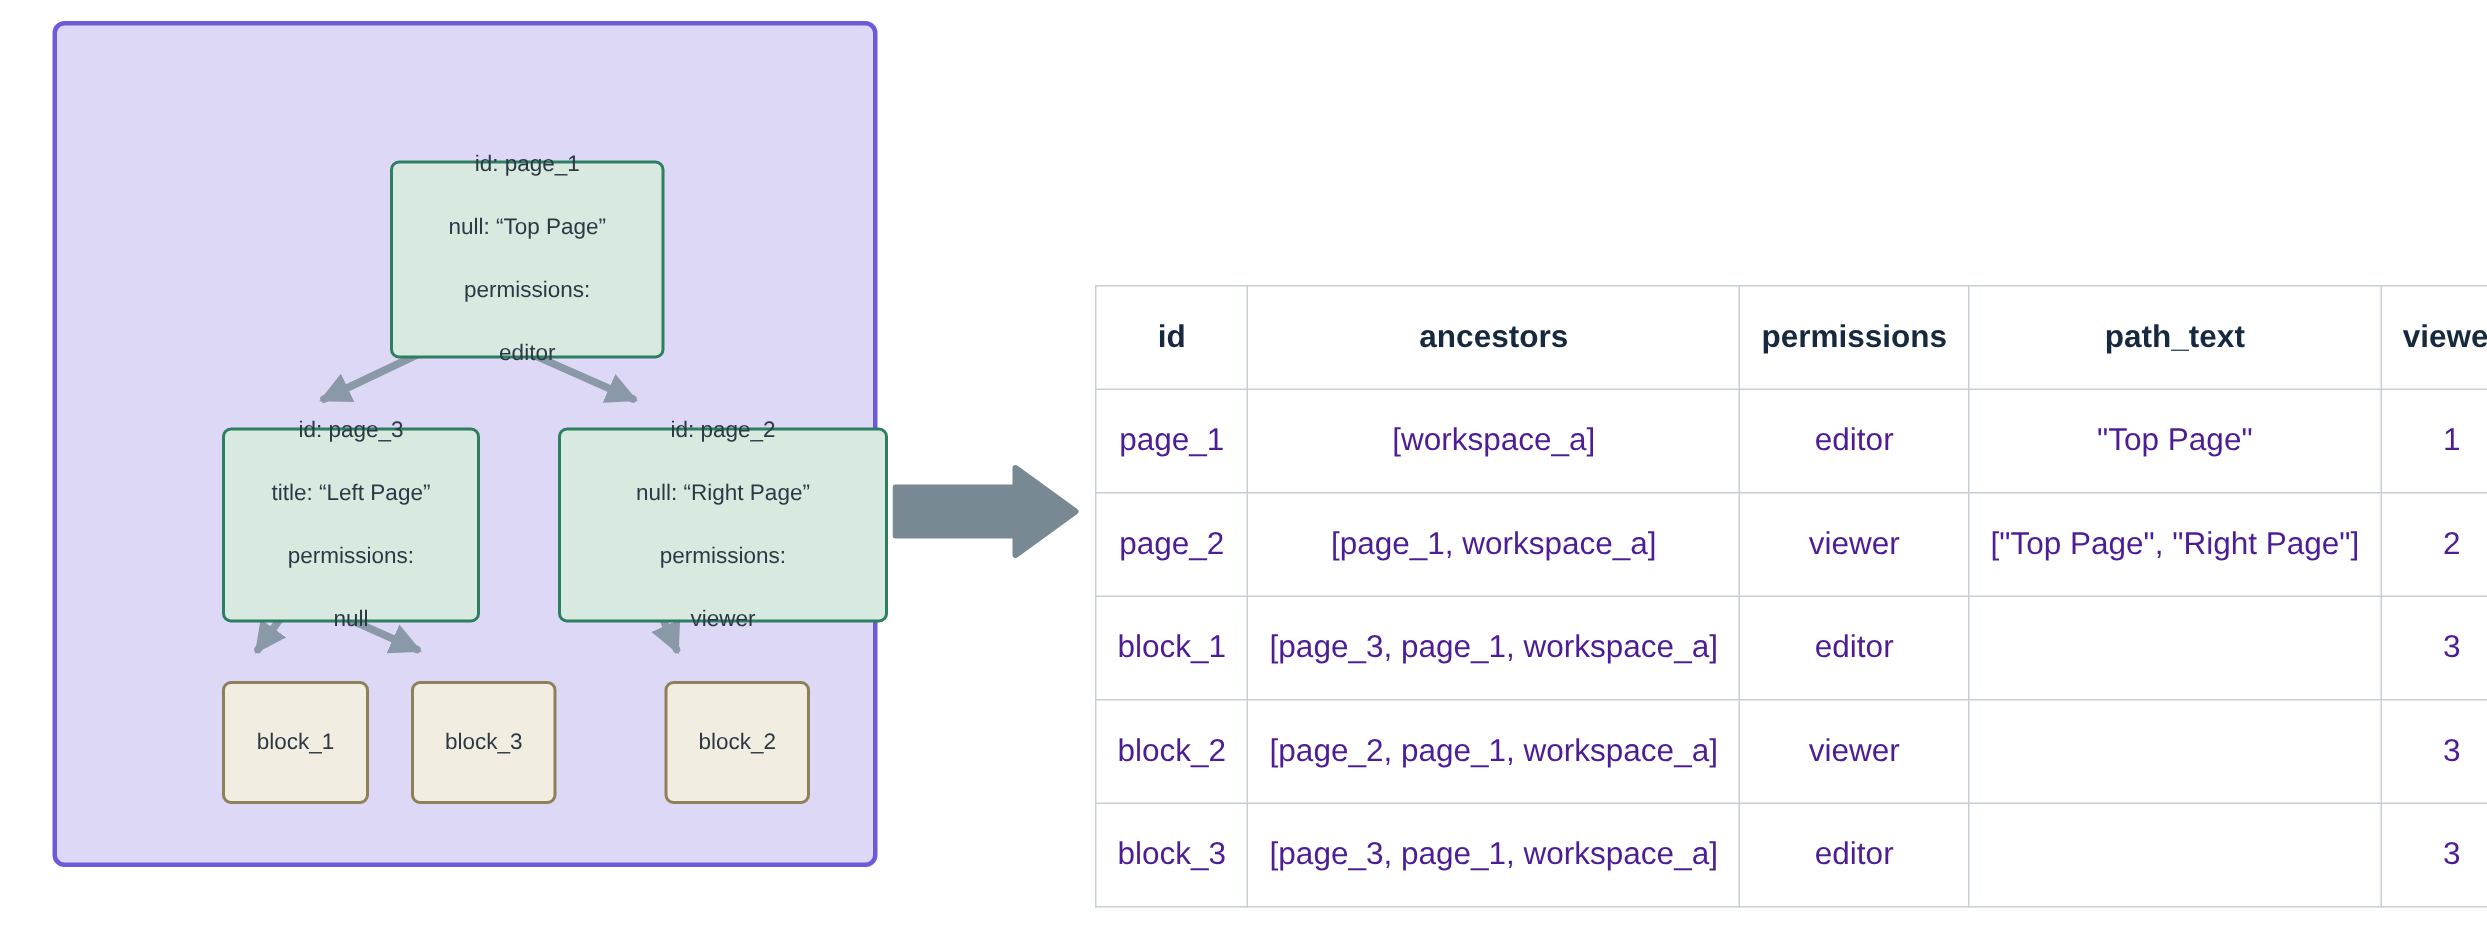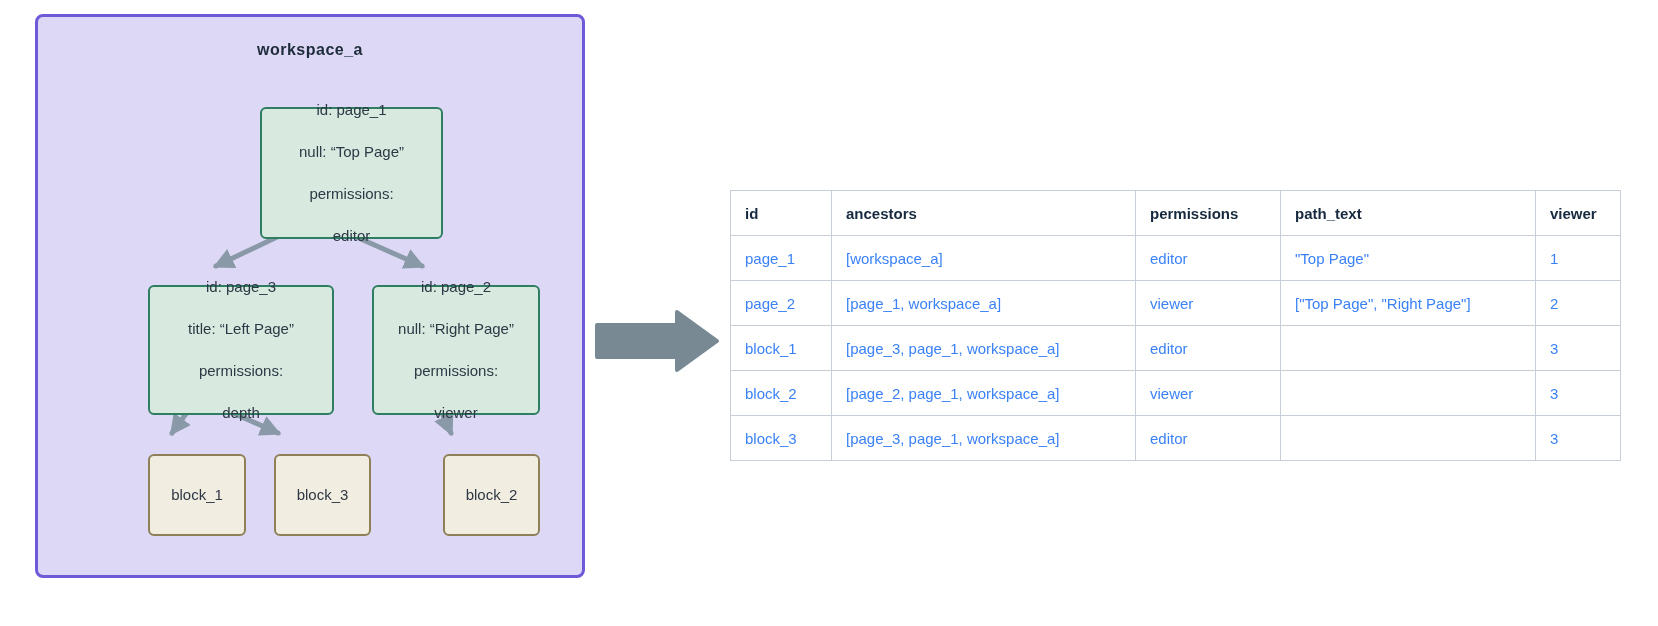--- a/index.html
+++ b/index.html
@@ -26,46 +26,45 @@
   .page-node{
     background:var(--page-fill,#d8eae0);
     border:2px solid var(--page-border,#2e7e62);
   }
   .block-node{
     background:var(--block-fill,#f2ede1);
     border:2px solid var(--block-border,#8e8158);
     font-size:15px;
   }
   #page1{left:222px;top:90px;width:183px;height:132px;}
-  #page3{left:110px;top:268px;width:186px;height:130px;}
-  #page2{left:334px;top:268px;width:168px;height:130px;}
+  #page3{left:110px;top:268px;width:172px;height:130px;}
+  #page2{left:334px;top:268px;width:220px;height:130px;}
   #block1{left:110px;top:437px;width:98px;height:82px;}
   #block3{left:236px;top:437px;width:97px;height:82px;}
   #block2{left:405px;top:437px;width:97px;height:82px;}
   .edges{position:absolute;left:0;top:0;width:550px;height:564px;pointer-events:none;}
   
   .big-arrow{position:absolute;left:595px;top:308px;width:126px;height:66px;}
   
   .result-table{
     position:absolute;left:730px;top:190px;border-collapse:collapse;
     table-layout:fixed;background:#ffffff;
   }
   .result-table th,.result-table td{
-    border:1px solid #c8ced5;padding:0 14px;height:44px;
-    font-size:15px;text-align:left;vertical-align:middle;
+    border:1px solid #c8ced5;padding:12px 14px;height:44px;
+    font-size:21px;text-align:center;vertical-align:middle;
     overflow:hidden;white-space:nowrap;
   }
   .result-table th{font-weight:bold;color:#16293f;}
-  .result-table td{color:#3b82f6;}
+  .result-table td{color:#4c1d95;}
 </style>
 </head>
 <body>
 
 <div class="workspace">
-  <div class="workspace-title">workspace_a</div>
 
   <svg class="edges" viewBox="0 0 550 564">
     <defs>
       <marker id="ah" viewBox="0 0 6 6" refX="5" refY="3" markerWidth="4.2" markerHeight="4.2" orient="auto-start-reverse">
         <path d="M0,0 L6,3 L0,6 z" fill="#8a99a7"></path>
       </marker>
     </defs>
     <g stroke="#8a99a7" stroke-width="5" fill="none" stroke-linecap="round">
       <line x1="258" y1="211" x2="178" y2="249" marker-end="url(#ah)"></line>
       <line x1="298" y1="211" x2="384" y2="249" marker-end="url(#ah)"></line>
@@ -79,21 +78,21 @@
     <div>id: page_1</div>
     <div>null: “Top Page”</div>
     <div>permissions:</div>
     <div>editor</div>
   </div>
 
   <div class="node page-node" id="page3">
     <div>id: page_3</div>
     <div>title: “Left Page”</div>
     <div>permissions:</div>
-    <div>depth</div>
+    <div>null</div>
   </div>
 
   <div class="node page-node" id="page2">
     <div>id: page_2</div>
     <div>null: “Right Page”</div>
     <div>permissions:</div>
     <div>viewer</div>
   </div>
 
   <div class="node block-node" id="block1">

